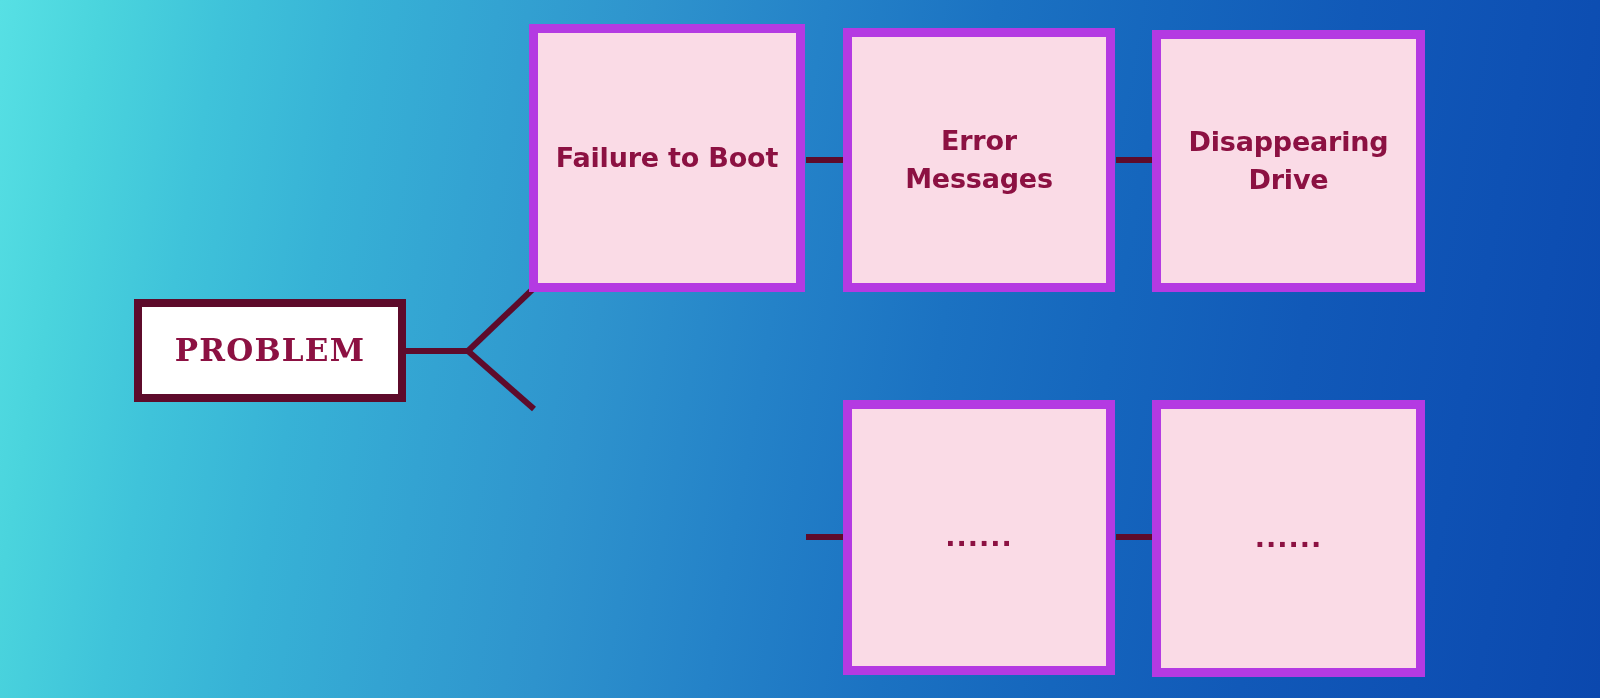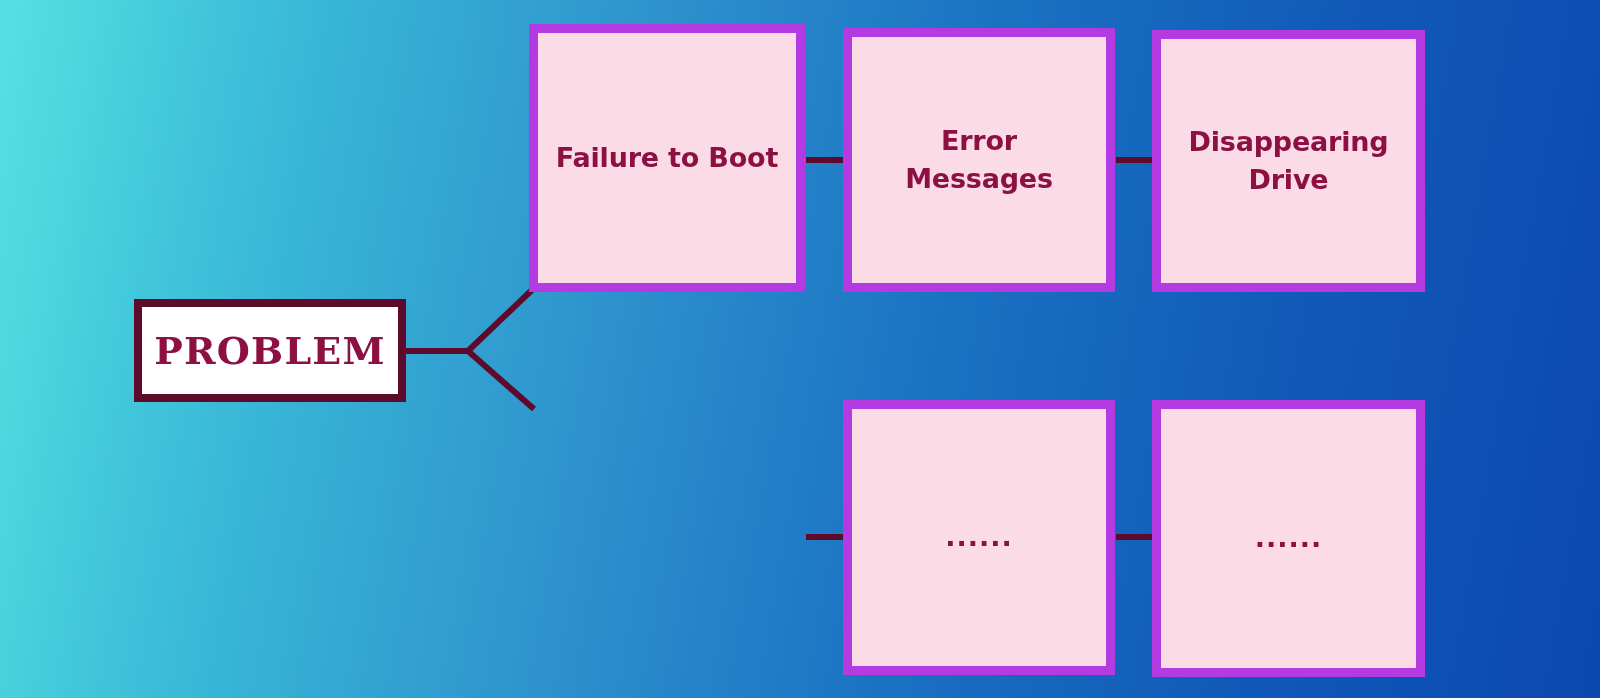--- a/index.html
+++ b/index.html
@@ -45,21 +45,21 @@
     box-sizing: border-box;
     background: #ffffff;
     border: 8px solid #5e0b2b;
     display: flex;
     align-items: center;
     justify-content: center;
   }
   .problem-label {
     font-family: "DejaVu Serif", serif;
     font-weight: 700;
-    font-size: 38px;
+    font-size: 31px;
     letter-spacing: 1.2px;
     color: #8c1142;
     text-align: right;
     line-height: 1.1;
   }
 
   
   .card {
     position: absolute;
     box-sizing: border-box;

